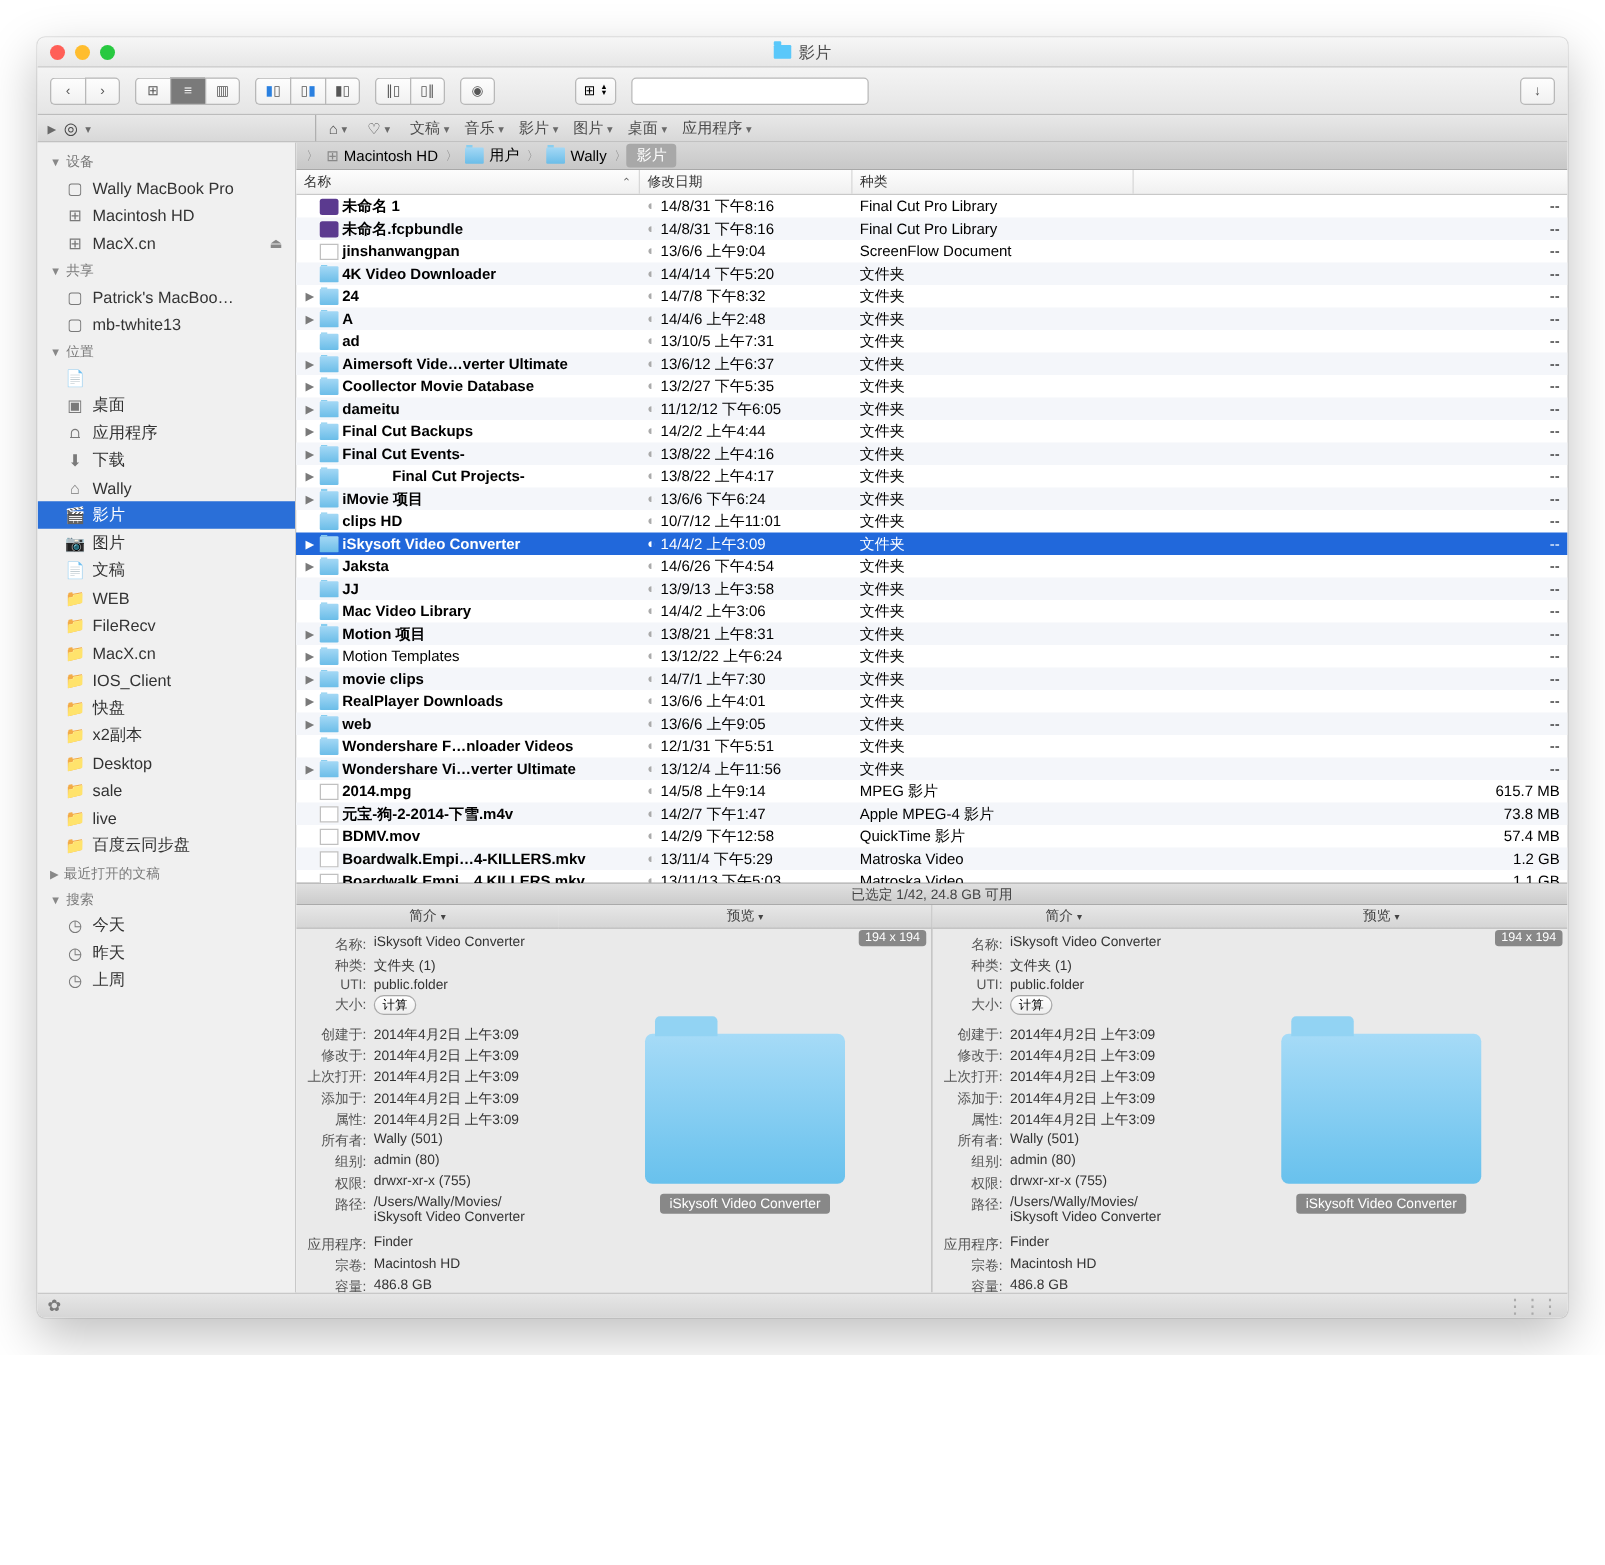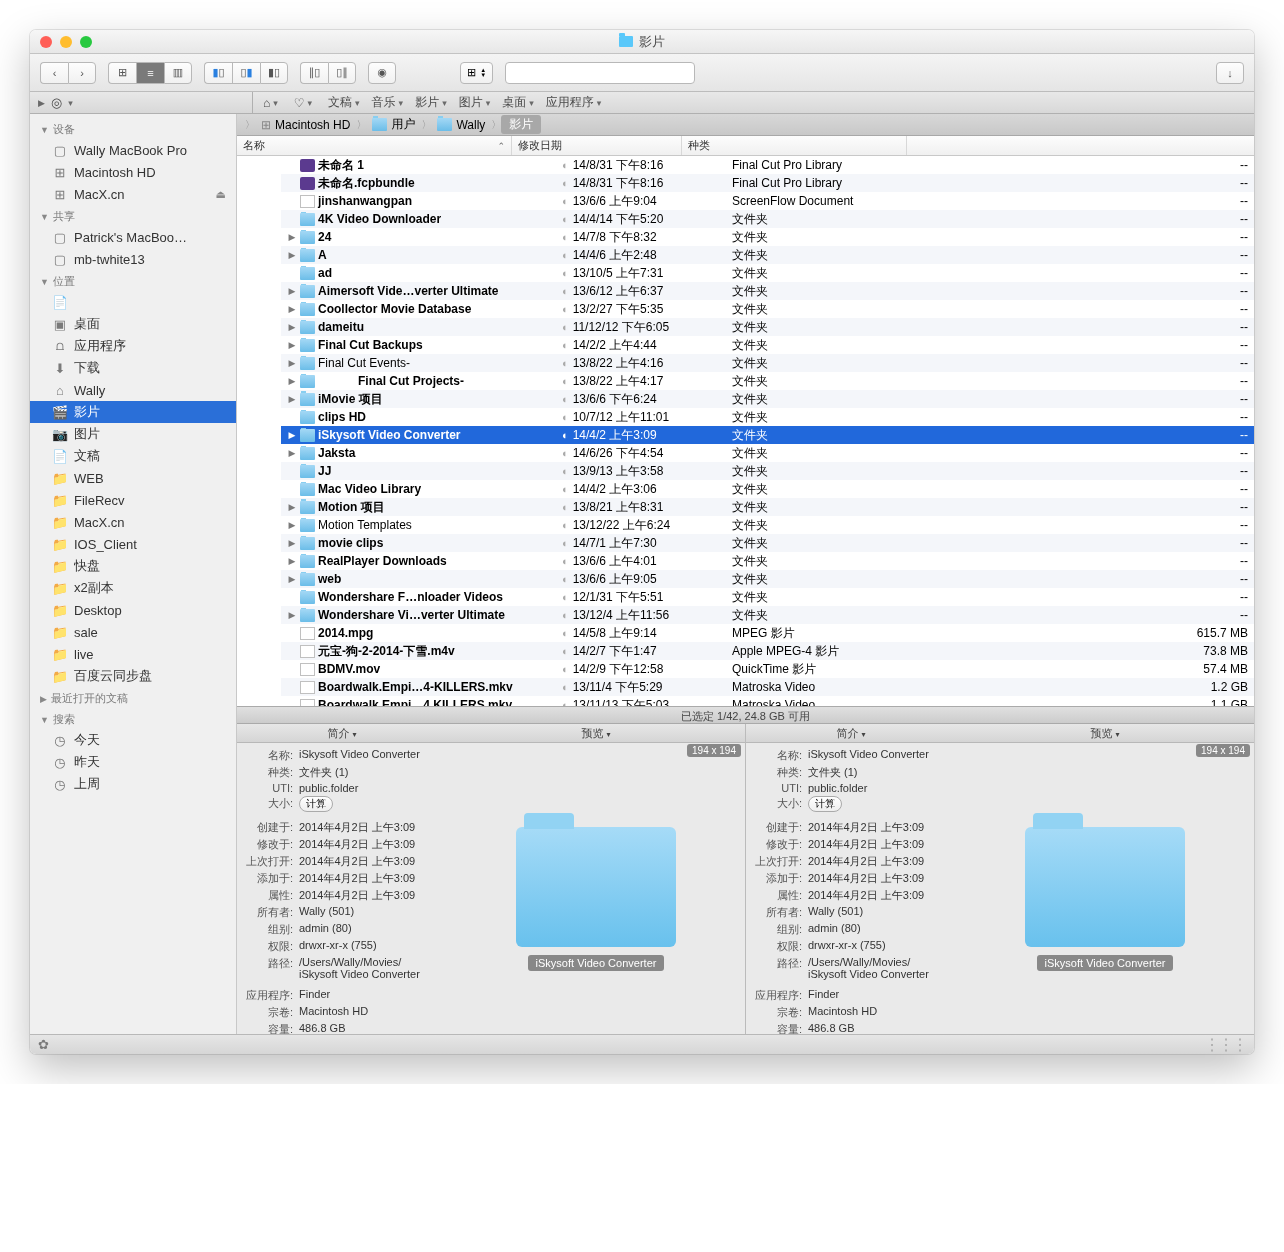--- a/index.html
+++ b/index.html
@@ -46,21 +46,21 @@
 .side-item.selected{background:#2a6fd8;color:#fff;}
 .side-item.selected .si-icon{filter:brightness(1.5);}
 .si-icon{width:16px;height:14px;display:flex;align-items:center;justify-content:center;font-size:13px;color:#7a7a7a;}
 
 .main{flex:1;display:flex;flex-direction:column;overflow:hidden;}
 .list-header{display:flex;background:linear-gradient(#fdfdfd,#f0f0f0);border-bottom:1px solid #c8c8c8;height:20px;font-size:11px;color:#333;}
 .col{padding:3px 6px;border-right:1px solid #d8d8d8;display:flex;align-items:center;}
 .col-name{width:275px;} .col-date{width:170px;} .col-kind{width:225px;} .col-size{flex:1;text-align:center;justify-content:center;border-right:none;}
 .sort-ind{margin-left:auto;font-size:9px;color:#666;}
 
-.list{flex:1;overflow-y:auto;font-size:12px;margin-left:44px;}
+.list{flex:1;overflow-y:auto;font-size:12px;}
 .row{display:flex;align-items:center;height:18px;border-bottom:0;}
 .row.alt{background:#f4f6fa;}
 .row.selected{background:#2168db;color:#fff;}
 .row .c{padding:0 6px;overflow:hidden;white-space:nowrap;text-overflow:ellipsis;}
 .c-name{width:275px;display:flex;align-items:center;gap:3px;}
 .c-date{width:170px;display:flex;align-items:center;gap:4px;}
 .c-kind{width:225px;}
 .c-size{flex:1;text-align:right;padding-right:30px;}
 .expand{width:10px;font-size:9px;color:#7a7a7a;text-align:center;}
 .row.selected .expand{color:#fff;}
@@ -478,21 +478,21 @@
               <span style="color:#aaa;font-size:11px;">◐</span>
               <span>14/2/2 上午4:44</span>
             </div>
   <div class="c c-kind">文件夹</div>
   <div class="c c-size">--</div>
           </div>
           <div class="row alt">
             <div class="c c-name">
               <span class="expand">▶</span>
               <span class="item-icon folder"></span>
-              <span style="font-weight:normal;">Final Cut Events-</span>
+              <span style="font-weight:bold;">Final Cut Events-</span>
             </div>
   <div class="c c-date">
               <span style="color:#aaa;font-size:11px;">◐</span>
               <span>13/8/22 上午4:16</span>
             </div>
   <div class="c c-kind">文件夹</div>
   <div class="c c-size">--</div>
           </div>
           <div class="row">
             <div class="c c-name">

